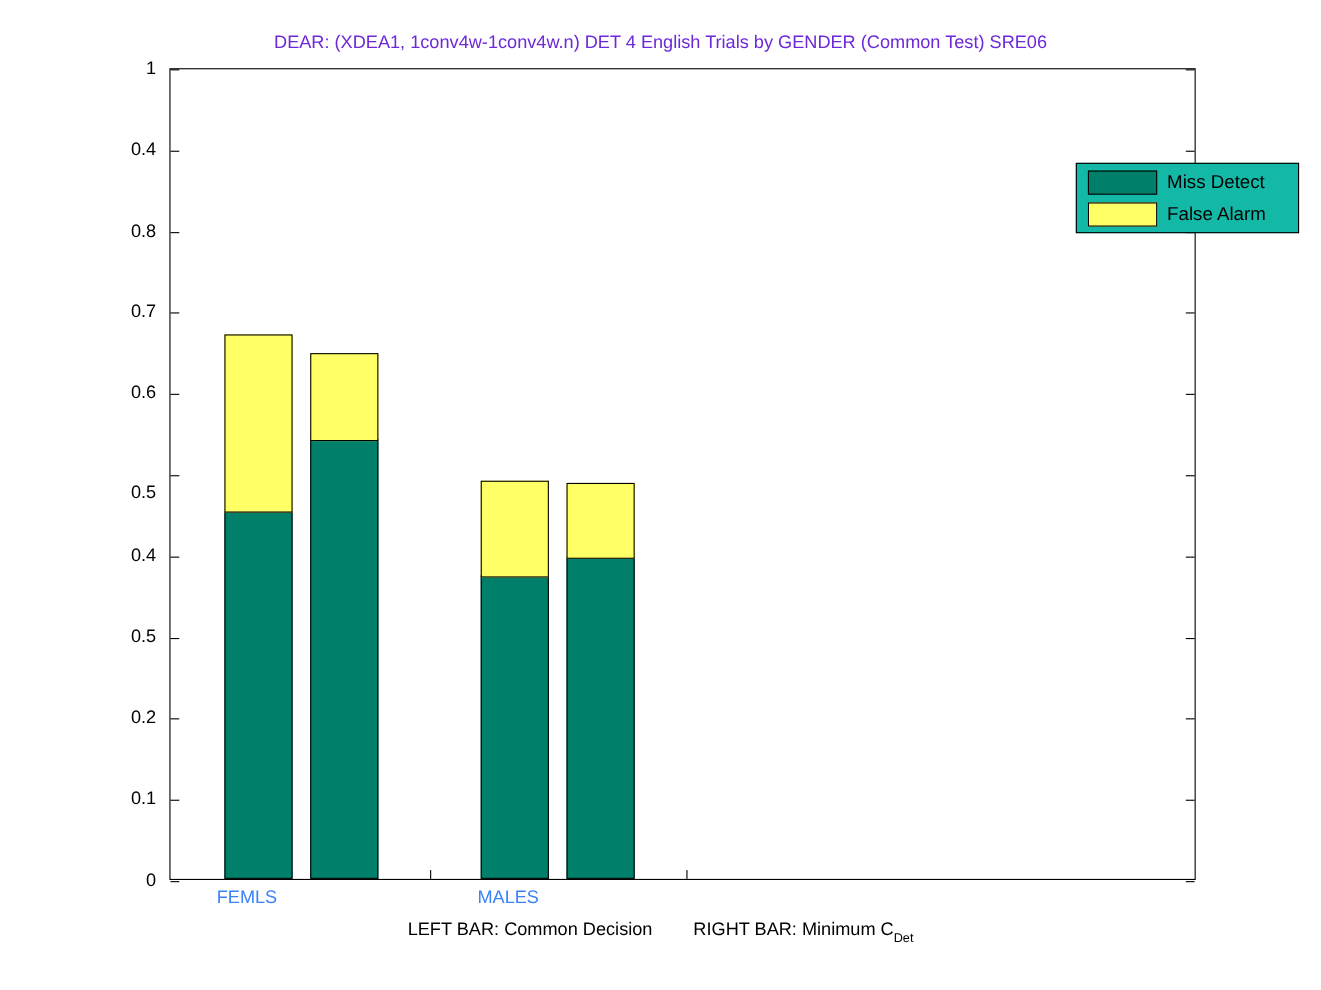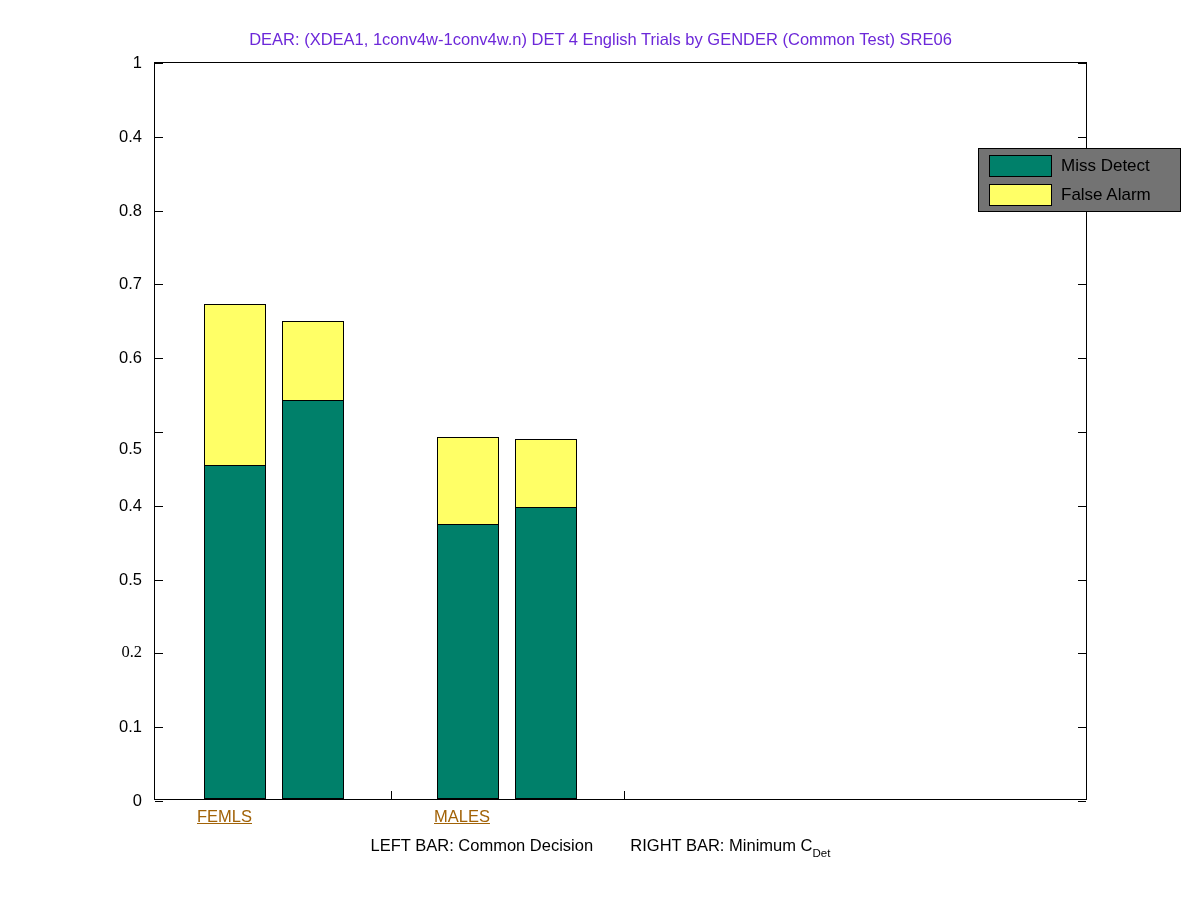--- a/index.html
+++ b/index.html
@@ -89,23 +89,22 @@
     position: absolute;
     left: 0;
     top: 806px;
     width: 1201px;
     height: 26px;
   }
   #x-labels .xtl {
     position: absolute;
     font-size: 16.5px;
     line-height: 20px;
-    color: #a16207;
-    white-space: nowrap;
-    text-decoration: underline;
+    color: #3b82f6;
+    white-space: nowrap;
   }
 
   
   .bar-stack {
     position: absolute;
     bottom: 0;
   }
   .seg {
     position: absolute;
     left: 0;
@@ -114,21 +113,21 @@
     border: 1.5px solid #000000;
   }
 
   
   #legend {
     position: absolute;
     left: 823px;
     top: 85px;
     width: 203px;
     height: 64px;
-    background: #737373;
+    background: #14b8a6;
     border: 1.6px solid #000000;
     box-sizing: border-box;
   }
   .legend-row {
     position: absolute;
     left: 0;
     width: 100%;
     height: 29px;
   }
   .legend-swatch {
@@ -175,21 +174,21 @@
 </head>
 <body>
 
 <div id="figure">
 
   <div id="chart-title">DEAR: (XDEA1, 1conv4w-1conv4w.n) DET 4 English Trials by GENDER (Common Test) SRE06</div>
 
   <div id="y-labels">
       <div class="ytl" style="top: 800px;">0</div>
       <div class="ytl" style="top: 726.2px;">0.1</div>
-      <div class="ytl" style="top: 652.4px; font-family: Liberation Serif, serif;">0.2</div>
+      <div class="ytl" style="top: 652.4px;">0.2</div>
       <div class="ytl" style="top: 578.6px;">0.5</div>
       <div class="ytl" style="top: 504.8px;">0.4</div>
       <div class="ytl" style="top: 431px; margin-top: 17px;">0.5</div>
       <div class="ytl" style="top: 357.2px;">0.6</div>
       <div class="ytl" style="top: 283.4px;">0.7</div>
       <div class="ytl" style="top: 209.6px;">0.8</div>
       <div class="ytl" style="top: 135.8px;">0.4</div>
       <div class="ytl" style="top: 62px;">1</div>
     </div>
 

